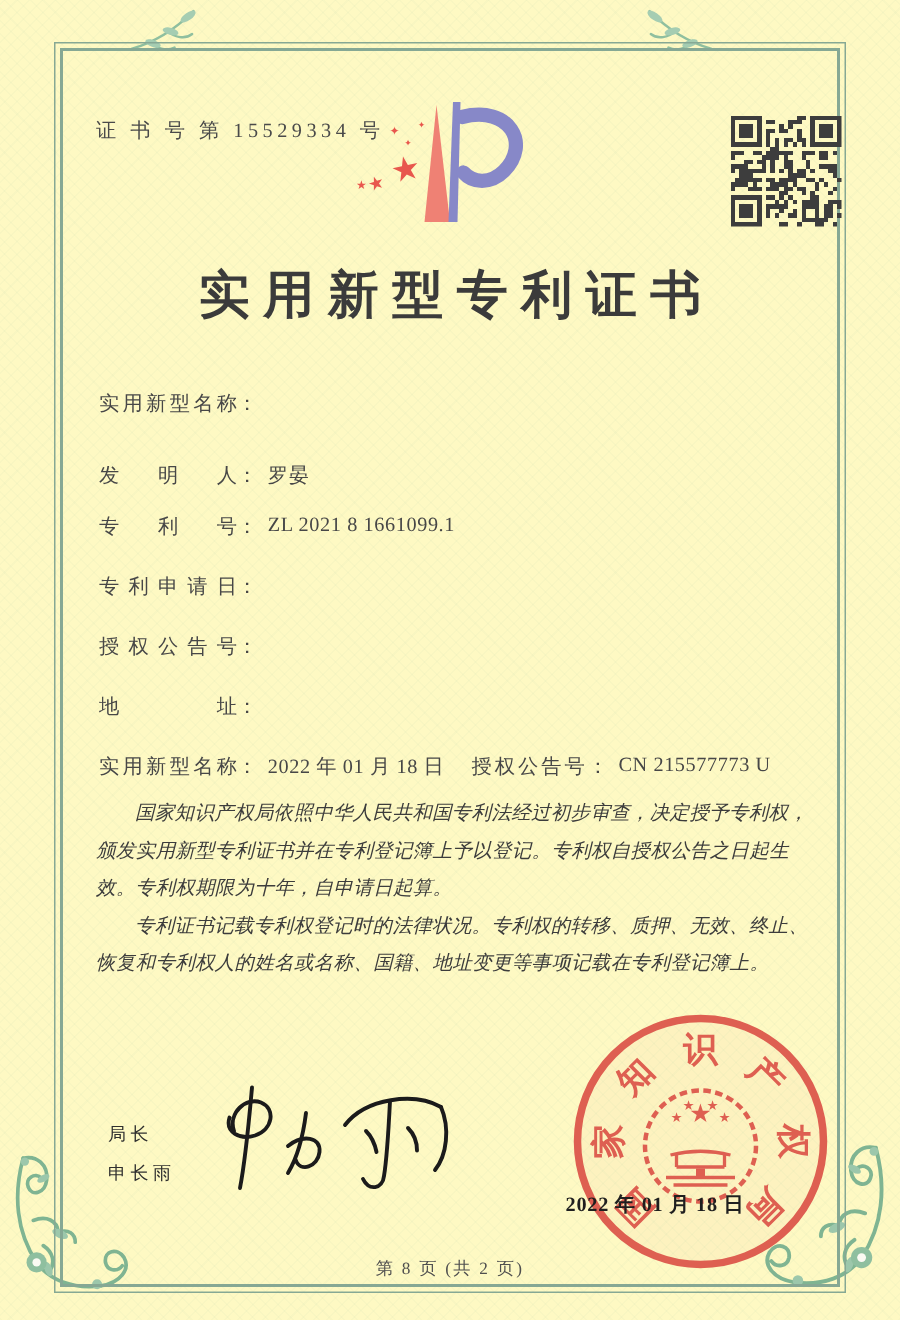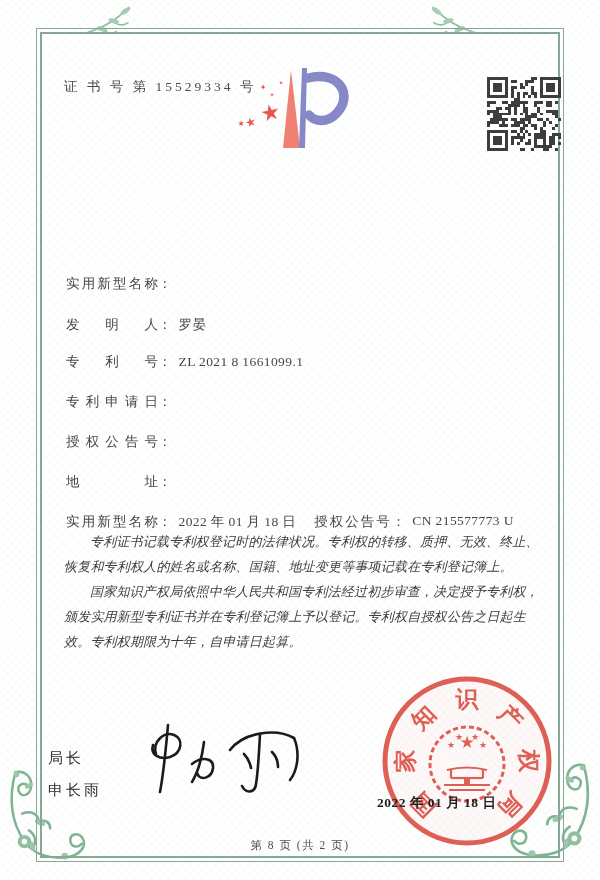--- a/index.html
+++ b/index.html
@@ -1,44 +1,44 @@
 <!DOCTYPE html>
 <html style="--seal-red: #dc5449; --border-green: #86a894; --logo-red: #ef8174; --logo-blue: #8788c8; --qr-dark: #3d3d3d; --ornament-green: #8fbf9f;"><head>
 <meta charset="utf-8">
 <style>
   html,body{margin:0;padding:0;background:#e8e8e4;}
-  .page{position:relative;width:600px;height:880px;margin:0 auto;background:#ffffff;overflow:hidden;
+  .page{position:relative;width:600px;height:880px;margin:0 auto;background:#fef9c3;overflow:hidden;
         font-family:"Liberation Serif","DejaVu Serif",serif;color:#3c3c3c;}
   .texture{position:absolute;inset:0;
     background:
       repeating-linear-gradient(45deg, rgba(150,190,160,.05) 0 1px, transparent 1px 6px),
       repeating-linear-gradient(-45deg, rgba(150,190,160,.05) 0 1px, transparent 1px 6px);}
   .border-outer{position:absolute;left:36px;top:28px;right:36px;bottom:18px;
       border:1px solid var(--border-green,#86a894);}
   .border-inner{position:absolute;left:40px;top:32px;right:40px;bottom:22px;
       border:2px solid var(--border-green,#86a894);}
   .cert-no{position:absolute;left:64px;top:78px;font-size:13.5px;letter-spacing:3px;color:#4a4a4a;}
   .logo{position:absolute;left:234px;top:64px;color:var(--logo-blue,#8788c8);}
   .qr{position:absolute;left:487px;top:77px;color:var(--qr-dark,#3d3d3d);}
   .title{position:absolute;left:0;right:0;top:174px;margin:0;text-align:center;
       font-size:34px;font-weight:700;letter-spacing:9px;padding-left:9px;color:#3b3b3b;}
   .fields{position:absolute;left:66px;right:50px;top:260px;font-size:13.5px;color:#474747;}
-  .frow{display:flex;align-items:center;height:40px;}
+  .frow{display:flex;align-items:flex-start;height:40px;}
   .frow.r1{height:48px}
   .frow.r2{height:34px}
   .flabel{display:inline-block;width:92px;flex:none;text-align:justify;text-align-last:justify;}
   .fcolon{flex:none;margin-right:7px;}
   .fvalue{letter-spacing:.4px;white-space:nowrap;}
   .fgroup2{display:flex;margin-left:18px;}
   .fgroup2 .flabel{width:auto;letter-spacing:2px;text-align-last:auto;}
   .paras{position:absolute;left:64px;right:54px;top:530px;}
   .paras p{margin:0;font-size:13px;line-height:1.92;text-indent:2em;color:#3c3c3c;
       font-style:italic;letter-spacing:.2px;}
-  .officer{position:absolute;left:48px;top:744px;font-size:15px;color:#2e2e2e;
-      line-height:2.15;letter-spacing:3px;font-family:Liberation Mono, monospace;}
+  .officer{position:absolute;left:72px;top:744px;font-size:12px;color:#2e2e2e;
+      line-height:2.15;letter-spacing:3px;}
   .signature{position:absolute;left:126px;top:718px;color:#1b1b1b;}
   .seal{position:absolute;left:372px;top:666px;color:var(--seal-red,#dc5449);opacity:.93;}
   .seal-date{position:absolute;left:377px;top:794px;font-size:13.5px;font-weight:600;
       color:#1f1f1f;letter-spacing:.5px;}
   .footer{position:absolute;left:0;right:0;top:838px;text-align:center;font-size:11.5px;
       color:#4f4f4f;letter-spacing:1.5px;}
   .orn{position:absolute;pointer-events:none;}
   .sealchar{font-size:23px;font-weight:700;fill:currentColor;}
 </style>
 </head>
@@ -412,20 +412,21 @@
         <rect x="6" y="24" width="1" height="1"></rect>
         <rect x="11" y="24" width="1" height="1"></rect>
         <rect x="12" y="24" width="1" height="1"></rect>
         <rect x="15" y="24" width="1" height="1"></rect>
         <rect x="19" y="24" width="1" height="1"></rect>
         <rect x="20" y="24" width="1" height="1"></rect>
         <rect x="23" y="24" width="1" height="1"></rect>
       </g>
     </svg>
 
+  <h1 class="title">实用新型专利证书</h1>
 
   <div class="fields">
     <div class="frow r1">
       <span class="flabel">实用新型名称</span>
         <span class="fcolon">：</span>
     </div>
     <div class="frow r2">
       <span class="flabel">发明人</span>
         <span class="fcolon">：</span>
       <span class="fvalue">罗晏</span>
@@ -453,22 +454,22 @@
       <span class="fvalue">2022 年 01 月 18 日</span>
       <span class="fgroup2">
         <span class="flabel">授权公告号</span>
           <span class="fcolon">：</span>
         <span class="fvalue">CN 215577773 U</span>
       </span>
     </div>
   </div>
 
   <div class="paras">
+    <p>国家知识产权局依照中华人民共和国专利法经过初步审查，决定授予专利权，颁发实用新型专利证书并在专利登记簿上予以登记。专利权自授权公告之日起生效。专利权期限为十年，自申请日起算。</p>
     <p>专利证书记载专利权登记时的法律状况。专利权的转移、质押、无效、终止、恢复和专利权人的姓名或名称、国籍、地址变更等事项记载在专利登记簿上。</p>
-    <p>国家知识产权局依照中华人民共和国专利法经过初步审查，决定授予专利权，颁发实用新型专利证书并在专利登记簿上予以登记。专利权自授权公告之日起生效。专利权期限为十年，自申请日起算。</p>
   </div>
 
   <div class="officer">
     <div>局长</div>
     <div>申长雨</div>
   </div>
 
   <svg class="signature" width="200" height="90" viewBox="0 0 200 90">
     <g fill="none" stroke="currentColor" stroke-width="2.6" stroke-linecap="round" stroke-linejoin="round">
       <path d="M30,36 C26,24 38,13 48,17 C58,21 56,35 44,39 C34,42 24,37 27,27"></path>

